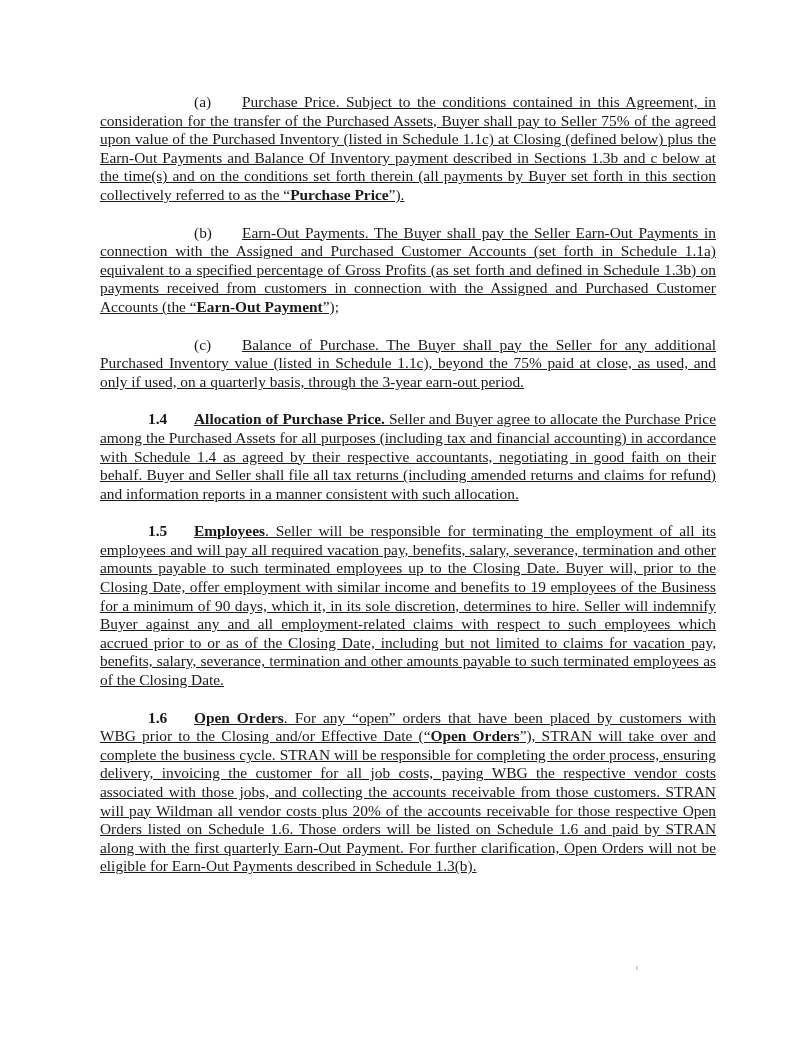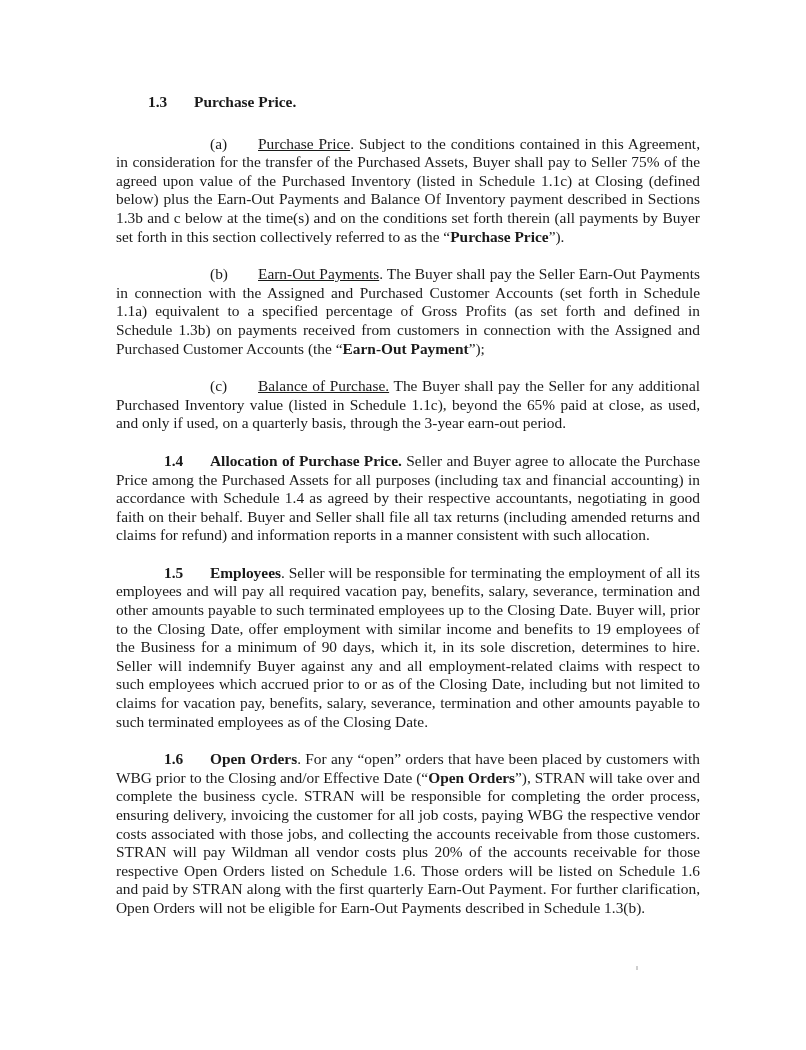--- a/index.html
+++ b/index.html
@@ -4,43 +4,40 @@
 <style>
   html, body { margin: 0; padding: 0; background: #ffffff; }
   body { width: 806px; height: 1050px; position: relative; overflow: hidden; }
   .page {
     position: absolute; left: 100px; top: 93px; width: 616px;
     font-family: "Liberation Serif", "DejaVu Serif", serif;
     font-size: 15.4px; line-height: 18.6px; color: #1a1a1a;
   }
   .heading { font-weight: bold; margin: 0 0 23px 0; padding-left: 48px; }
   .heading .num { display: inline-block; width: 46px; }
-  p { margin: 16px; text-align: justify; }
+  p { margin: 0; text-align: justify; text-decoration: underline; }
   .sub { text-indent: 94px; margin-bottom: 19px; }
   .sub .label { display: inline-block; width: 48px; text-indent: 0; }
   .sec { text-indent: 48px; margin-bottom: 19px; }
   .sec .num { display: inline-block; width: 46px; font-weight: bold; text-indent: 0; }
   .u { text-decoration: underline; }
   b { font-weight: bold; }
   .speck { position: absolute; left: 636px; top: 966px; width: 2px; height: 4px; background: #cfcfcf; }
 </style>
 </head>
 <body>
 
 <div class="page">
 
-  <div class="heading">
-    <span class="num">1.3</span><span>Purchase Price.</span>
-  </div>
 
   <p class="sub"><span class="label">(a)</span><span class="u">Purchase Price</span><span>.  Subject to the conditions contained in this Agreement, in consideration for the transfer of the Purchased Assets, Buyer shall pay to Seller 75% of the agreed upon value of the Purchased Inventory (listed in Schedule 1.1c) at Closing (defined below) plus the Earn-Out Payments and Balance Of Inventory payment described in Sections 1.3b and c below at the time(s) and on the conditions set forth therein (all payments by Buyer set forth in this section collectively referred to as the “</span><b>Purchase Price</b><span>”).</span></p>
 
   <p class="sub"><span class="label">(b)</span><span class="u">Earn-Out Payments</span><span>.  The Buyer shall pay the Seller Earn-Out Payments in connection with the Assigned and Purchased Customer Accounts (set forth in Schedule 1.1a) equivalent to a specified percentage of Gross Profits (as set forth and defined in Schedule 1.3b) on payments received from customers in connection with the Assigned and Purchased Customer Accounts (the “</span><b>Earn-Out Payment</b><span>”);</span></p>
 
-  <p class="sub"><span class="label">(c)</span><span class="u">Balance of Purchase.</span><span> The Buyer shall pay the Seller for any additional Purchased Inventory value (listed in Schedule 1.1c), beyond the 65% paid at close, as used, and only if used, on a quarterly basis, through the 3-year earn-out period.</span></p>
+  <p class="sub"><span class="label">(c)</span><span class="u">Balance of Purchase.</span><span> The Buyer shall pay the Seller for any additional Purchased Inventory value (listed in Schedule 1.1c), beyond the 75% paid at close, as used, and only if used, on a quarterly basis, through the 3-year earn-out period.</span></p>
 
   <p class="sec"><span class="num">1.4</span><b>Allocation of Purchase Price.</b><span> Seller and Buyer agree to allocate the Purchase Price among the Purchased Assets for all purposes (including tax and financial accounting) in accordance with Schedule 1.4 as agreed by their respective accountants, negotiating in good faith on their behalf. Buyer and Seller shall file all tax returns (including amended returns and claims for refund) and information reports in a manner consistent with such allocation.</span></p>
 
   <p class="sec"><span class="num">1.5</span><b>Employees</b><span>.  Seller will be responsible for terminating the employment of all its employees and will pay all required vacation pay, benefits, salary, severance, termination and other amounts payable to such terminated employees up to the Closing Date. Buyer will, prior to the Closing Date, offer employment with similar income and benefits to  19 employees of the Business for a minimum of 90 days, which it, in its sole discretion, determines to hire. Seller will indemnify Buyer against any and all employment-related claims with respect to such employees which accrued prior to or as of the Closing Date, including but not limited to claims for vacation pay, benefits, salary, severance, termination and other amounts payable to such terminated employees as of the Closing Date.</span></p>
 
   <p class="sec"><span class="num">1.6</span><b>Open Orders</b><span>. For any “open” orders that have been placed by customers with WBG prior to the Closing and/or Effective Date (“</span><b>Open Orders</b><span>”), STRAN will take over and complete the business cycle.  STRAN will be responsible for completing the order process, ensuring delivery, invoicing the customer for all job costs, paying WBG the respective vendor costs associated with those jobs, and collecting the accounts receivable from those customers.  STRAN will pay Wildman all vendor costs plus 20% of the accounts receivable for those respective Open Orders listed on Schedule 1.6. Those orders will be listed on Schedule 1.6 and paid by STRAN along with the first quarterly Earn-Out Payment. For further clarification, Open Orders will not be eligible for Earn-Out Payments described in Schedule 1.3(b).</span></p>
 
 </div>
 
 <div class="speck"></div>

